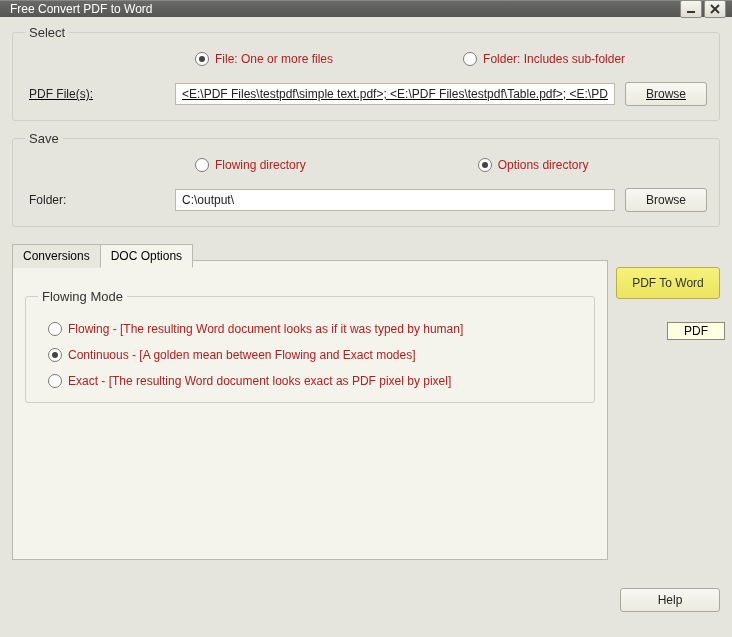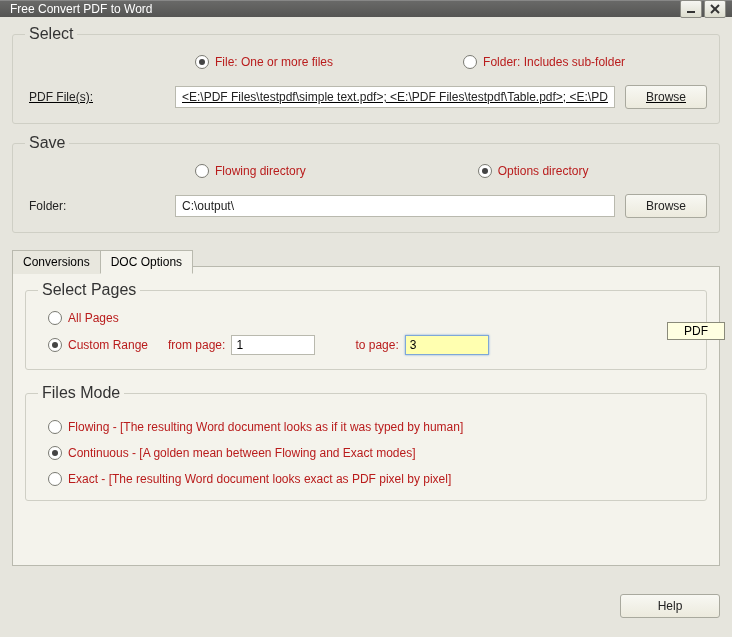--- a/index.html
+++ b/index.html
@@ -3,21 +3,21 @@
 <meta charset="utf-8">
 <style>
 * { box-sizing: border-box; margin: 0; padding: 0; font-family: "Segoe UI", Tahoma, sans-serif; font-size: 12px; }
 body { background: #e6e5dd; width: 732px; height: 637px; overflow: hidden; }
 .titlebar { background: linear-gradient(#6a6a69,#555553); height: 17px; display: flex; align-items: center; padding: 0 6px; color: #fff; font-size: 14px; box-shadow: inset 0 1px 0 rgba(255,255,255,.2); }
 .titlebar .title-text { flex: 1; padding-left: 4px; }
 .win-btn { width: 22px; height: 18px; margin-left: 2px; background: linear-gradient(#f6f6f2,#dedecf); border: 1px solid #8c8c85; border-radius: 2px; display: flex; align-items: center; justify-content: center; cursor: pointer; }
 .win-btn svg { width: 12px; height: 12px; }
 .content { padding: 8px 12px 10px 12px; }
 fieldset { border: 1px solid #cfcfc5; border-radius: 3px; padding: 12px 12px 14px 12px; margin-bottom: 10px; position: relative; }
-fieldset > legend { padding: 0 4px; color: #333; font-size: 16px; }
+fieldset > legend { padding: 0 4px; color: #333; font-size: 13px; }
 .row { display: flex; align-items: center; }
 .radio { width: 14px; height: 14px; border: 1px solid #7a7a72; border-radius: 50%; background: #fff; display: inline-flex; align-items: center; justify-content: center; margin-right: 6px; flex-shrink: 0; }
 .radio.selected::after { content: ""; width: 6px; height: 6px; background: #444; border-radius: 50%; }
 .label { color: #b91c1c; }
 .field-label { width: 150px; color: #222; padding-left: 4px; }
 .text-input { height: 22px; border: 1px solid #b9b9ae; background: #fff; padding: 0 6px; color: #222; font-size: 12px; }
 .btn { height: 24px; border: 1px solid #a9a99e; background: linear-gradient(#f8f8f3,#eceadd); border-radius: 3px; padding: 0 14px; cursor: pointer; color: #222; min-width: 82px; }
 .tabs-area { display: flex; align-items: flex-start; }
 .left-pane { flex: 1; }
 .right-pane { width: 112px; padding-left: 8px; padding-top: 30px; }
@@ -86,55 +86,42 @@
   </fieldset>
 
   <div class="tabs-area">
     <div class="left-pane">
       <div class="tab-header">
         <div class="tab">Conversions</div>
         <div class="tab active">DOC Options</div>
       </div>
       <div class="tab-body">
 
-        <fieldset style="background:transparent;">
-          <legend>Select Pages</legend>
-          <div class="row" style="padding-left:10px;">
-            <span class="radio"></span>
-            <span class="label">All Pages</span>
-          </div>
-          <div class="row" style="padding-left:10px; margin-top:10px;">
-            <span class="radio selected"></span>
-            <span class="label" style="width:100px;">Custom Range</span>
-            <span class="label">from page:</span>
-            <input class="field-small" value="1" style="">
-            <span style="width:40px;"></span>
-            <span class="label">to page:</span>
-            <input class="field-small focused" value="3" style="">
-          </div>
-        </fieldset>
 
         <fieldset style="background:transparent; margin-top:14px;">
-          <legend>Files Mode</legend>
+          <legend>Flowing Mode</legend>
           <div class="row" style="padding-left:10px; margin-top:6px;">
             <span class="radio"></span>
             <span class="label">Flowing - [The resulting Word document looks as if it was typed by human]</span>
           </div>
           <div class="row" style="padding-left:10px; margin-top:12px;">
             <span class="radio selected"></span>
             <span class="label">Continuous - [A golden mean between Flowing and Exact modes]</span>
           </div>
           <div class="row" style="padding-left:10px; margin-top:12px;">
             <span class="radio"></span>
             <span class="label">Exact - [The resulting Word document looks exact as PDF pixel by pixel]</span>
           </div>
         </fieldset>
 
       </div>
     </div>
+    <div class="right-pane">
+      <button class="convert-btn">PDF To Word</button>
+    </div>
   </div>
 
   <div style="display:flex; justify-content:flex-end; margin-top:28px;">
     <button class="btn" style="min-width:100px;">Help</button>
   </div>
 
 </div>
 
 <div class="tooltip-tag">PDF</div>
 

